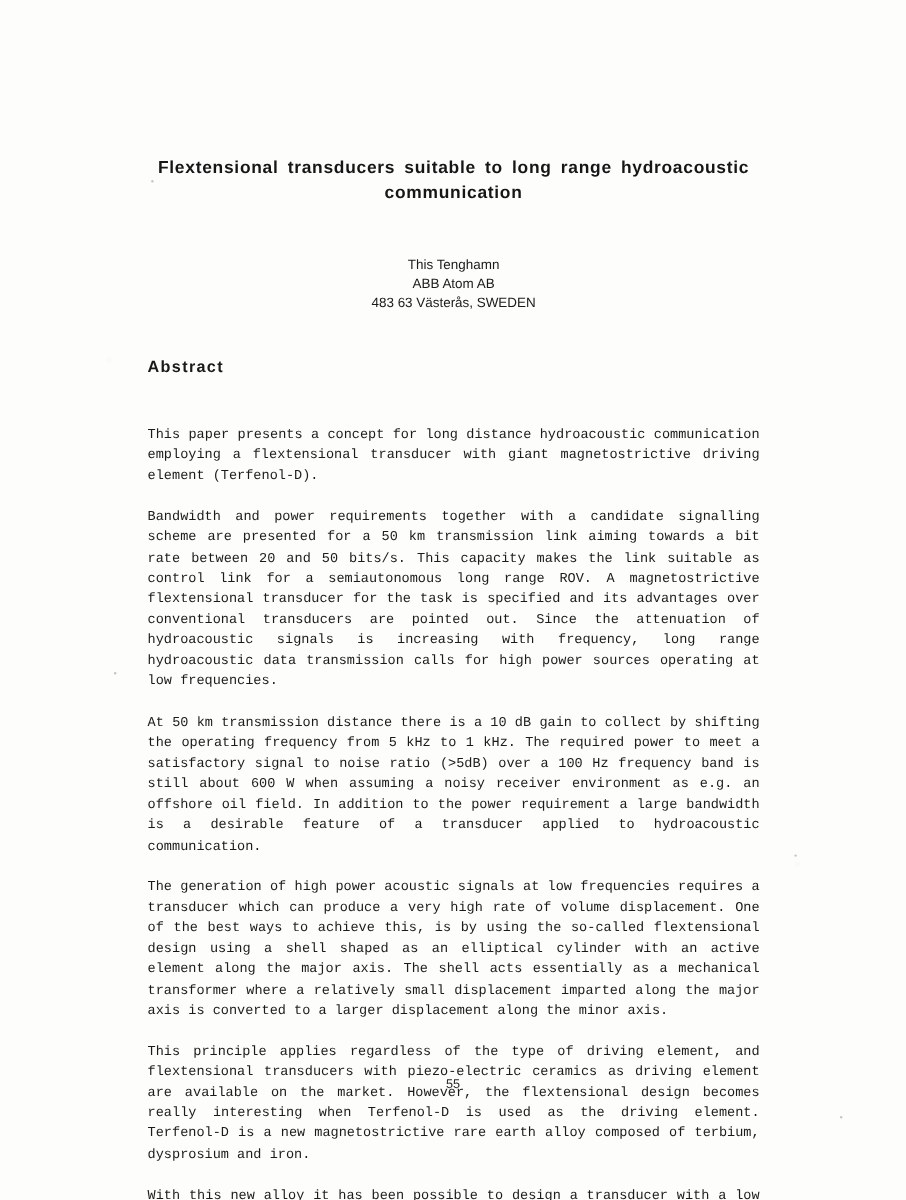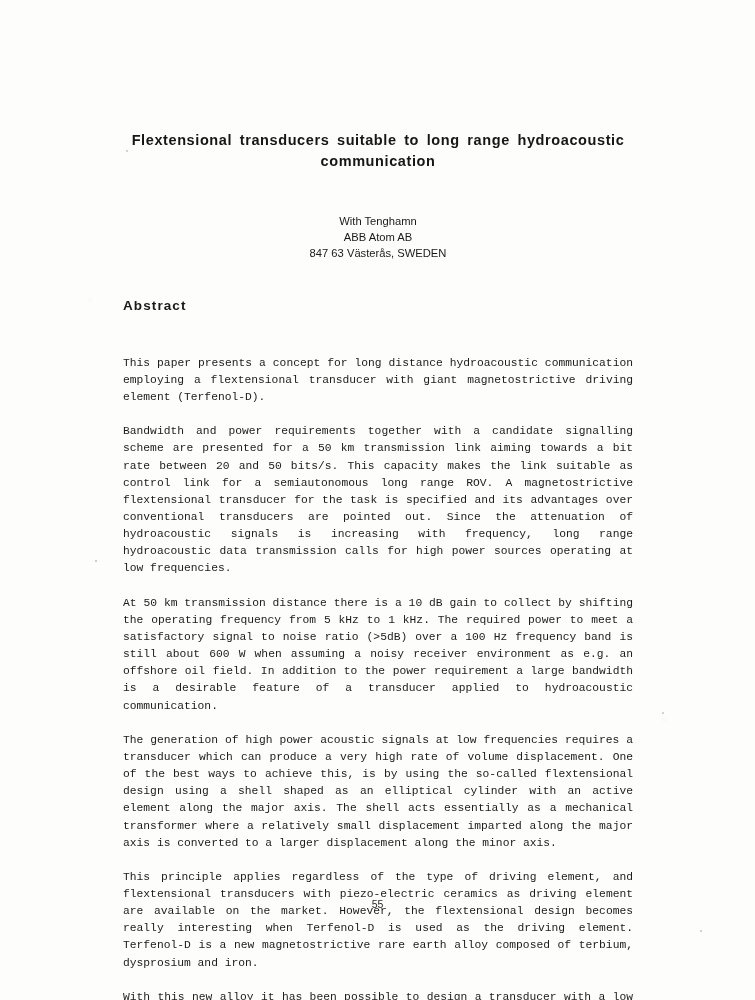--- a/index.html
+++ b/index.html
@@ -100,23 +100,23 @@
   <div class="speck s1"></div>
   <div class="speck s2"></div>
   <div class="speck s3"></div>
   <div class="speck s4"></div>
 
   <div class="content">
 
     <h1 class="title">Flextensional transducers suitable to long range hydroacoustic communication</h1>
 
     <div class="authorblock">
-      <div>With Tenghamn</div>
+      <div>This Tenghamn</div>
       <div>ABB Atom AB</div>
-      <div>847 63 Västerås, SWEDEN</div>
+      <div>483 63 Västerås, SWEDEN</div>
     </div>
 
     <div class="abstract-heading">Abstract</div>
 
     <div class="paras">
       <p class="para">This paper presents a concept for long distance hydroacoustic communication employing a flextensional transducer with giant magnetostrictive driving element (Terfenol-D).</p>
       <p class="para">Bandwidth and power requirements together with a candidate signalling scheme are presented for a 50 km transmission link aiming towards a bit rate between 20 and 50 bits/s. This capacity makes the link suitable as control link for a semiautonomous long range ROV. A magnetostrictive flextensional transducer for the task is specified and its advantages over conventional transducers are pointed out. Since the attenuation of hydroacoustic signals is increasing with frequency, long range hydroacoustic data transmission calls for high power sources operating at low frequencies.</p>
       <p class="para">At 50 km transmission distance there is a 10 dB gain to collect by shifting the operating frequency from 5 kHz to 1 kHz. The required power to meet a satisfactory signal  to noise ratio (&gt;5dB) over a 100 Hz frequency band is still about 600 W when assuming a noisy receiver environment as e.g. an offshore oil field. In addition to the power requirement a large bandwidth is a desirable feature of a transducer applied to hydroacoustic communication.</p>
       <p class="para">The generation of high power acoustic signals at low frequencies requires a transducer which can produce a very high rate of volume displacement. One of the best ways to achieve this, is by using the so-called flextensional design using a shell shaped as an elliptical cylinder with an active element along the major axis. The shell acts essentially as a mechanical transformer where a relatively small displacement imparted along the major axis is converted to a larger displacement along the minor axis.</p>
       <p class="para">This principle applies regardless of the type of driving element, and flextensional transducers with piezo-electric ceramics as driving element are available on the market. However, the flextensional design becomes really interesting when Terfenol-D is used as the driving element. Terfenol-D is a new magnetostrictive rare earth alloy composed of terbium, dysprosium and iron.</p>

